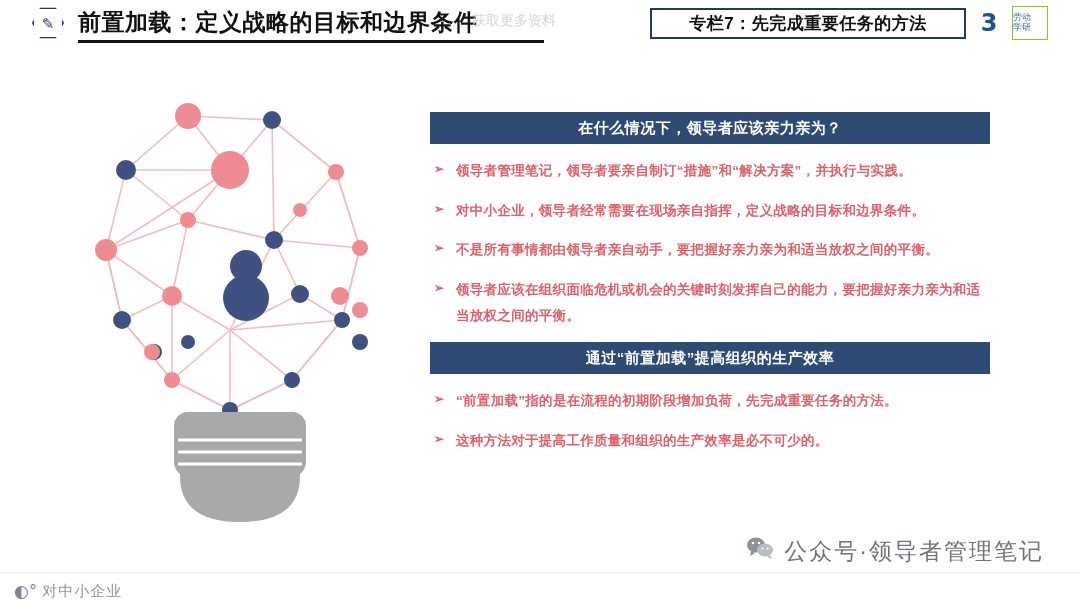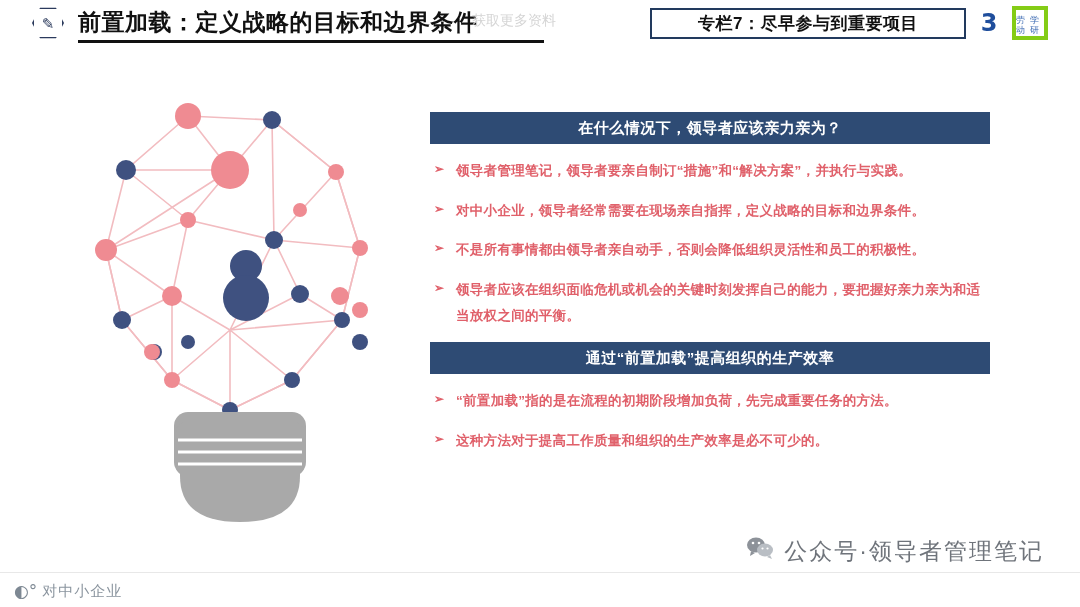--- a/index.html
+++ b/index.html
@@ -80,23 +80,23 @@
     width: 26px; height: 28px;
     display: flex; align-items: center; justify-content: center;
     color: #1f4e9c;
     font-size: 24px; font-weight: bold;
     font-family: "DejaVu Sans", sans-serif;
   }
   .header-badge {
     position: absolute;
     left: 1012px; top: 6px;
     width: 36px; height: 34px;
-    border: 4px solid #84cc16;
-    display: flex; flex-direction: row;
-    align-items: flex-end; justify-content: center;
+    border: 1px solid #84cc16;
+    display: flex; flex-direction: column;
+    align-items: flex-start; justify-content: center;
     color: #3d6bb3; font-size: 9px; line-height: 1.1;
   }
 
   
   .bulb-wrap {
     position: absolute;
     left: 60px; top: 80px;
     width: 360px; height: 460px;
   }
 
@@ -186,21 +186,21 @@
 
   <div class="header">
     <div class="header-logo">
       <div class="hex">
           <div class="hex-inner">✎</div>
         </div>
     </div>
     <div class="header-title">前置加载：定义战略的目标和边界条件</div>
     <div class="header-underline"></div>
     <div class="header-ghost">获取更多资料</div>
-    <div class="header-box">专栏7：尽早参与到重要项目</div>
+    <div class="header-box">专栏7：先完成重要任务的方法</div>
     <div class="header-icon-3">3</div>
     <div class="header-badge">
       <span>劳动</span>
       <span>学研</span>
     </div>
   </div>
 
   <div class="bulb-wrap">
     <svg width="360" height="460" viewBox="0 0 360 460" xmlns="http://www.w3.org/2000/svg">
       <g stroke="#f2bcc0" stroke-width="1.6" fill="none">
@@ -255,21 +255,21 @@
       <div class="bullet">
         <div class="bullet-marker">➢</div>
         <div class="bullet-text">领导者管理笔记，领导者要亲自制订“措施”和“解决方案”，并执行与实践。</div>
       </div>
       <div class="bullet">
         <div class="bullet-marker">➢</div>
         <div class="bullet-text">对中小企业，领导者经常需要在现场亲自指挥，定义战略的目标和边界条件。</div>
       </div>
       <div class="bullet">
         <div class="bullet-marker">➢</div>
-        <div class="bullet-text">不是所有事情都由领导者亲自动手，否则会降低组织灵活性和员工的积极性。</div>
+        <div class="bullet-text">不是所有事情都由领导者亲自动手，要把握好亲力亲为和适当放权之间的平衡。</div>
       </div>
       <div class="bullet">
         <div class="bullet-marker">➢</div>
         <div class="bullet-text">领导者应该在组织面临危机或机会的关键时刻发挥自己的能力，要把握好亲力亲为和适当放权之间的平衡。</div>
       </div>
     </div>
 
     <div class="band2-wrap">
       <div class="band">通过“前置加载”提高组织的生产效率</div>
     </div>

